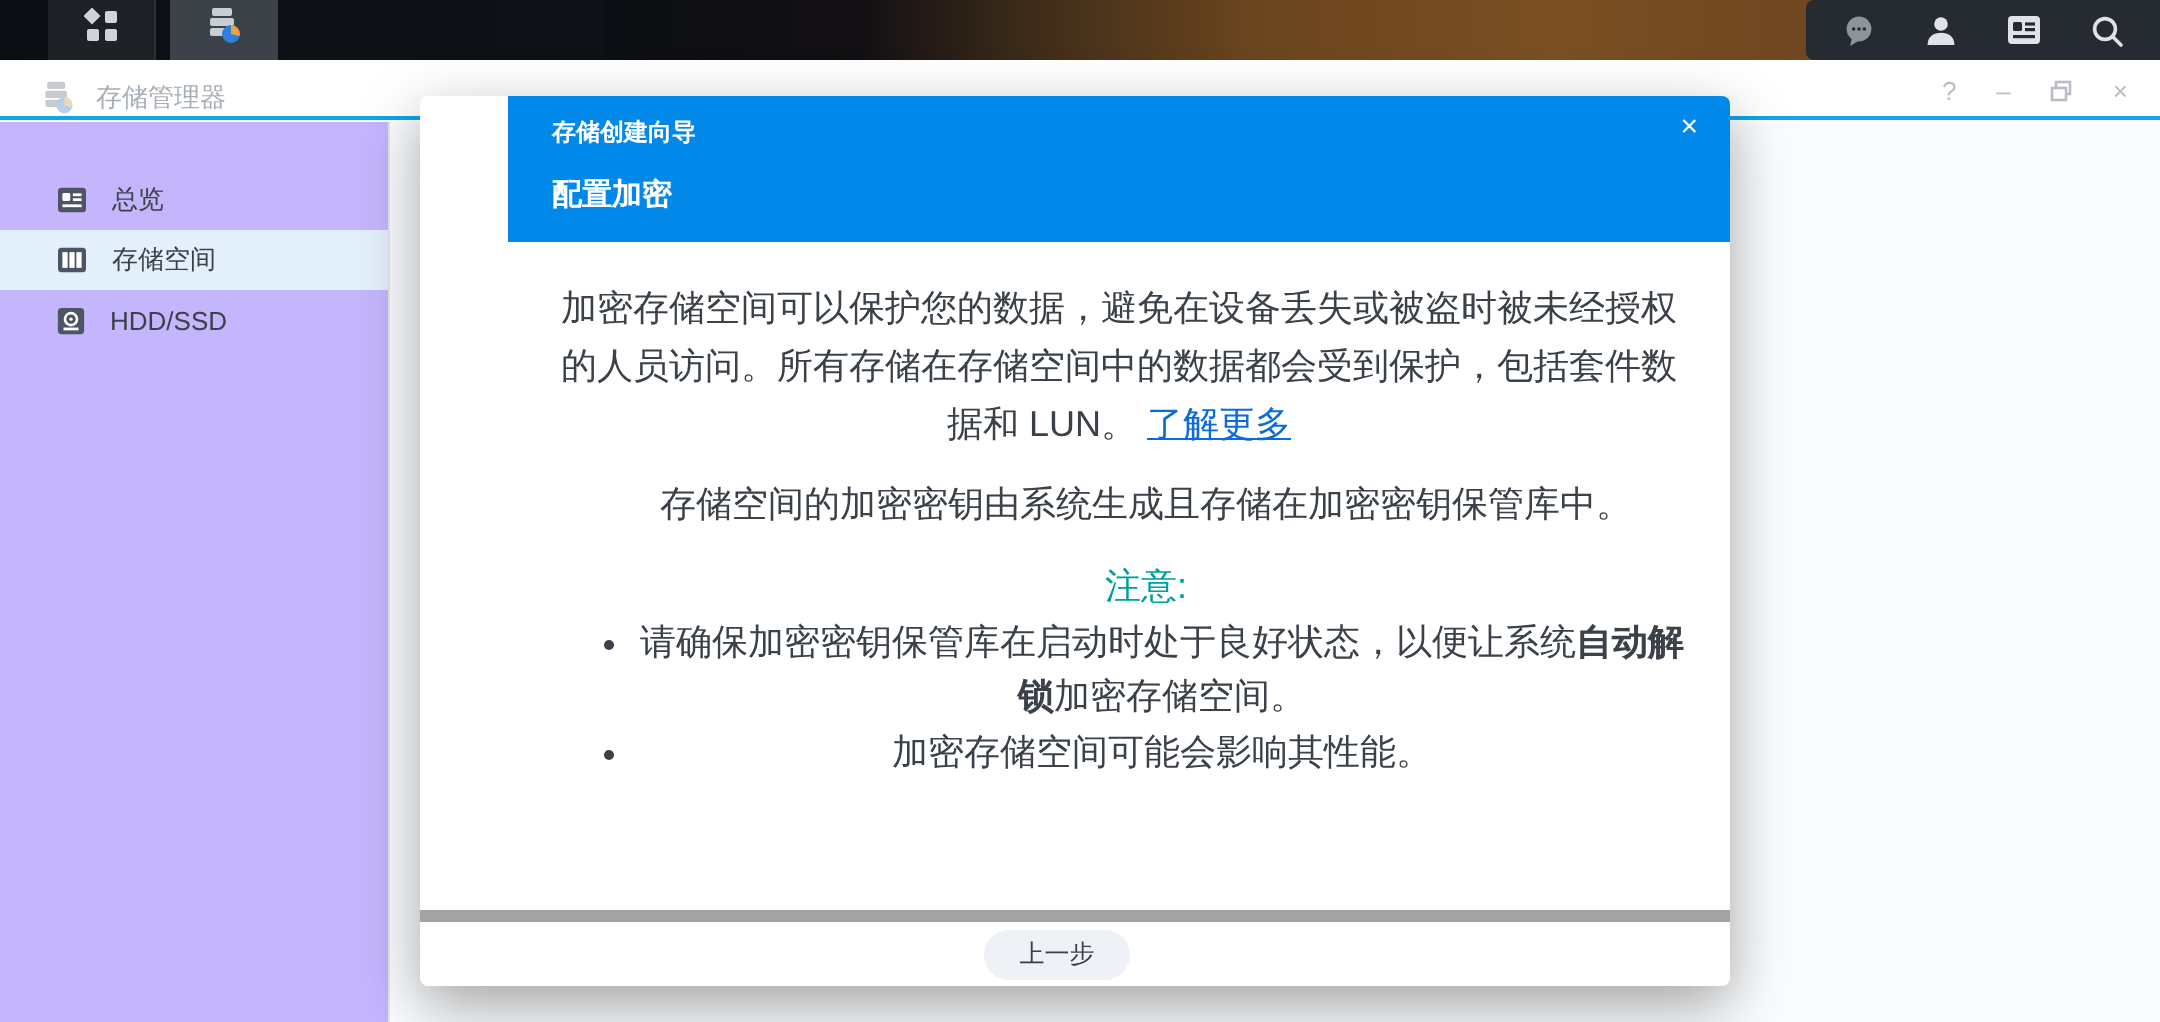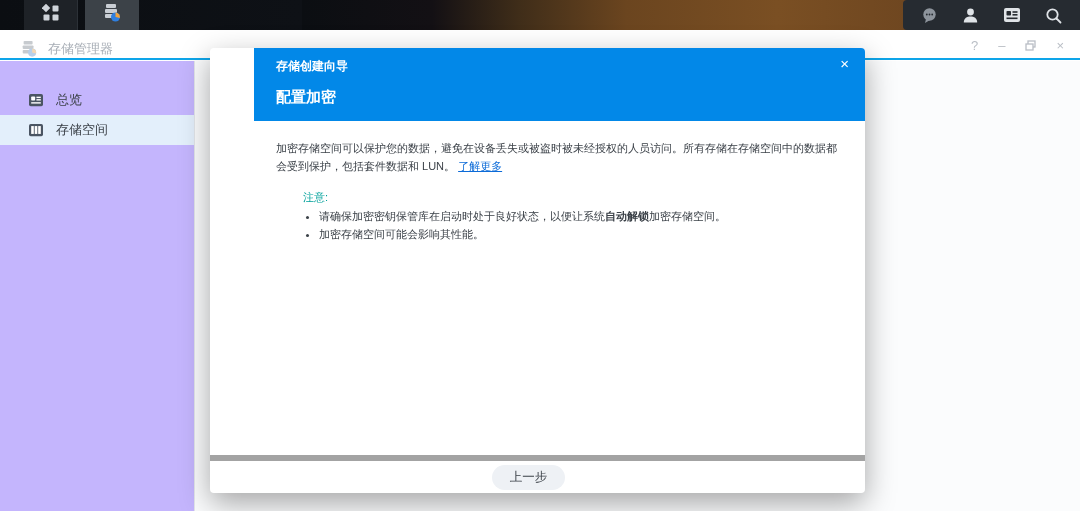--- a/index.html
+++ b/index.html
@@ -35,21 +35,21 @@
   .side-item.selected { background:#e3effb; }
   .side-item .sic { display:flex; color:#4b5563; }
 
   
   .dialog { position:absolute; left:210px; top:48px; width:655px; height:445px; background:#fff;
     border-radius:4px; box-shadow:0 10px 30px rgba(0,0,0,.35); overflow:hidden;padding-left:44px; }
   .dlg-header { position:relative; height:73px; background:#0288e8; color:#fff; }
   .dlg-wizard-title { position:absolute; left:22px; top:10px; font-size:12px; font-weight:600; }
   .dlg-close { position:absolute; right:16px; top:7px; font-size:15px; cursor:pointer; color:#fff; }
   .dlg-step-title { position:absolute; left:22px; top:40px; font-size:15px; font-weight:bold; }
-  .dlg-body { padding:19px 22px 0 22px; font-size:11px; color:#3b4148; }
+  .dlg-body { padding:19px 22px 0 22px; font-size:18px; color:#3b4148;text-align:center; }
   .intro { line-height:1.6; max-width:612px; }
   .link { color:#0c6bd8; text-decoration:underline; cursor:pointer; }
   .chk-row { margin-top:20px; display:flex; align-items:center; gap:12px; cursor:pointer; }
   .chk-box { width:15px; height:15px; border:1px solid #c7cdd5; border-radius:2px; background:#fff; }
   .key-desc { margin-top:13px; margin-left:27px; line-height:1.5; }
   .note-label { margin-top:15px; margin-left:27px; color:#00a19b; }
   .note-list { margin:3px 0 0 27px; padding-left:16px; line-height:1.5; }
   .note-list li { margin-top:1px; }
   .dlg-footer { position:absolute; left:0; bottom:0; width:100%; height:38px;
     border-top:6px solid #a3a3a3; display:flex; align-items:center; justify-content:center;
@@ -160,31 +160,43 @@
       <span class="sic">
         <svg width="16" height="14" viewBox="0 0 18 16">
           <rect x="1" y="1" width="16" height="14" rx="2" fill="#4b5563"></rect>
           <rect x="3.5" y="3.5" width="3" height="9" fill="#fff"></rect>
           <rect x="7.5" y="3.5" width="3" height="9" fill="#fff"></rect>
           <rect x="11.5" y="3.5" width="3" height="9" fill="#fff"></rect>
         </svg>
       </span>
       <span>存储空间</span>
     </div>
+    <div class="side-item">
+      <span class="sic">
+        <svg width="15" height="15" viewBox="0 0 16 16">
+          <rect x="1" y="1" width="14" height="14" rx="2" fill="#4b5563"></rect>
+          <circle cx="8" cy="7" r="3.2" fill="none" stroke="#fff" stroke-width="1.4"></circle>
+          <circle cx="8" cy="7" r="0.9" fill="#fff"></circle>
+          <rect x="4" y="11.5" width="8" height="1.5" fill="#fff"></rect>
+        </svg>
+      </span>
+      <span>HDD/SSD</span>
+    </div>
   </div>
 </div>
 
 <div class="dialog">
   <div class="dlg-header">
     <div class="dlg-wizard-title">存储创建向导</div>
     <div class="dlg-close">×</div>
     <div class="dlg-step-title">配置加密</div>
   </div>
   <div class="dlg-body">
     <div class="intro"><span>加密存储空间可以保护您的数据，避免在设备丢失或被盗时被未经授权的人员访问。所有存储在存储空间中的数据都会受到保护，包括套件数据和 LUN。</span> <span class="link">了解更多</span></div>
+    <div class="key-desc">存储空间的加密密钥由系统生成且存储在加密密钥保管库中。</div>
     <div class="note-label">注意:</div>
     <ul class="note-list">
       <li><span>请确保加密密钥保管库在启动时处于良好状态，以便让系统</span><b>自动解锁</b><span>加密存储空间。</span></li>
       <li><span>加密存储空间可能会影响其性能。</span></li>
     </ul>
   </div>
   <div class="dlg-footer">
     <button class="btn btn-prev">上一步</button>
   </div>
 </div>

